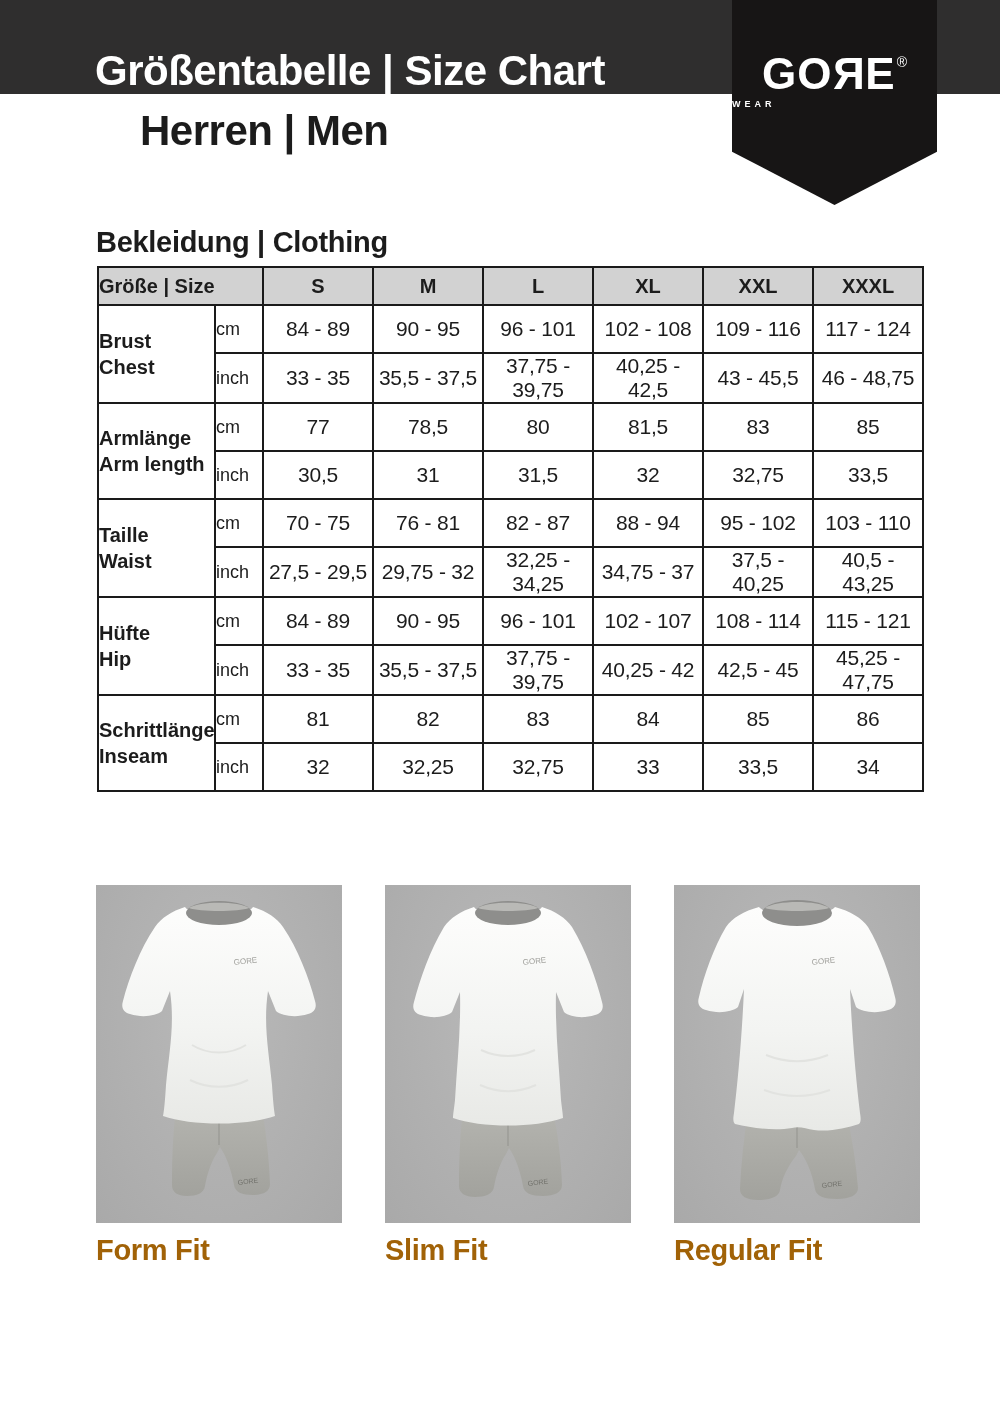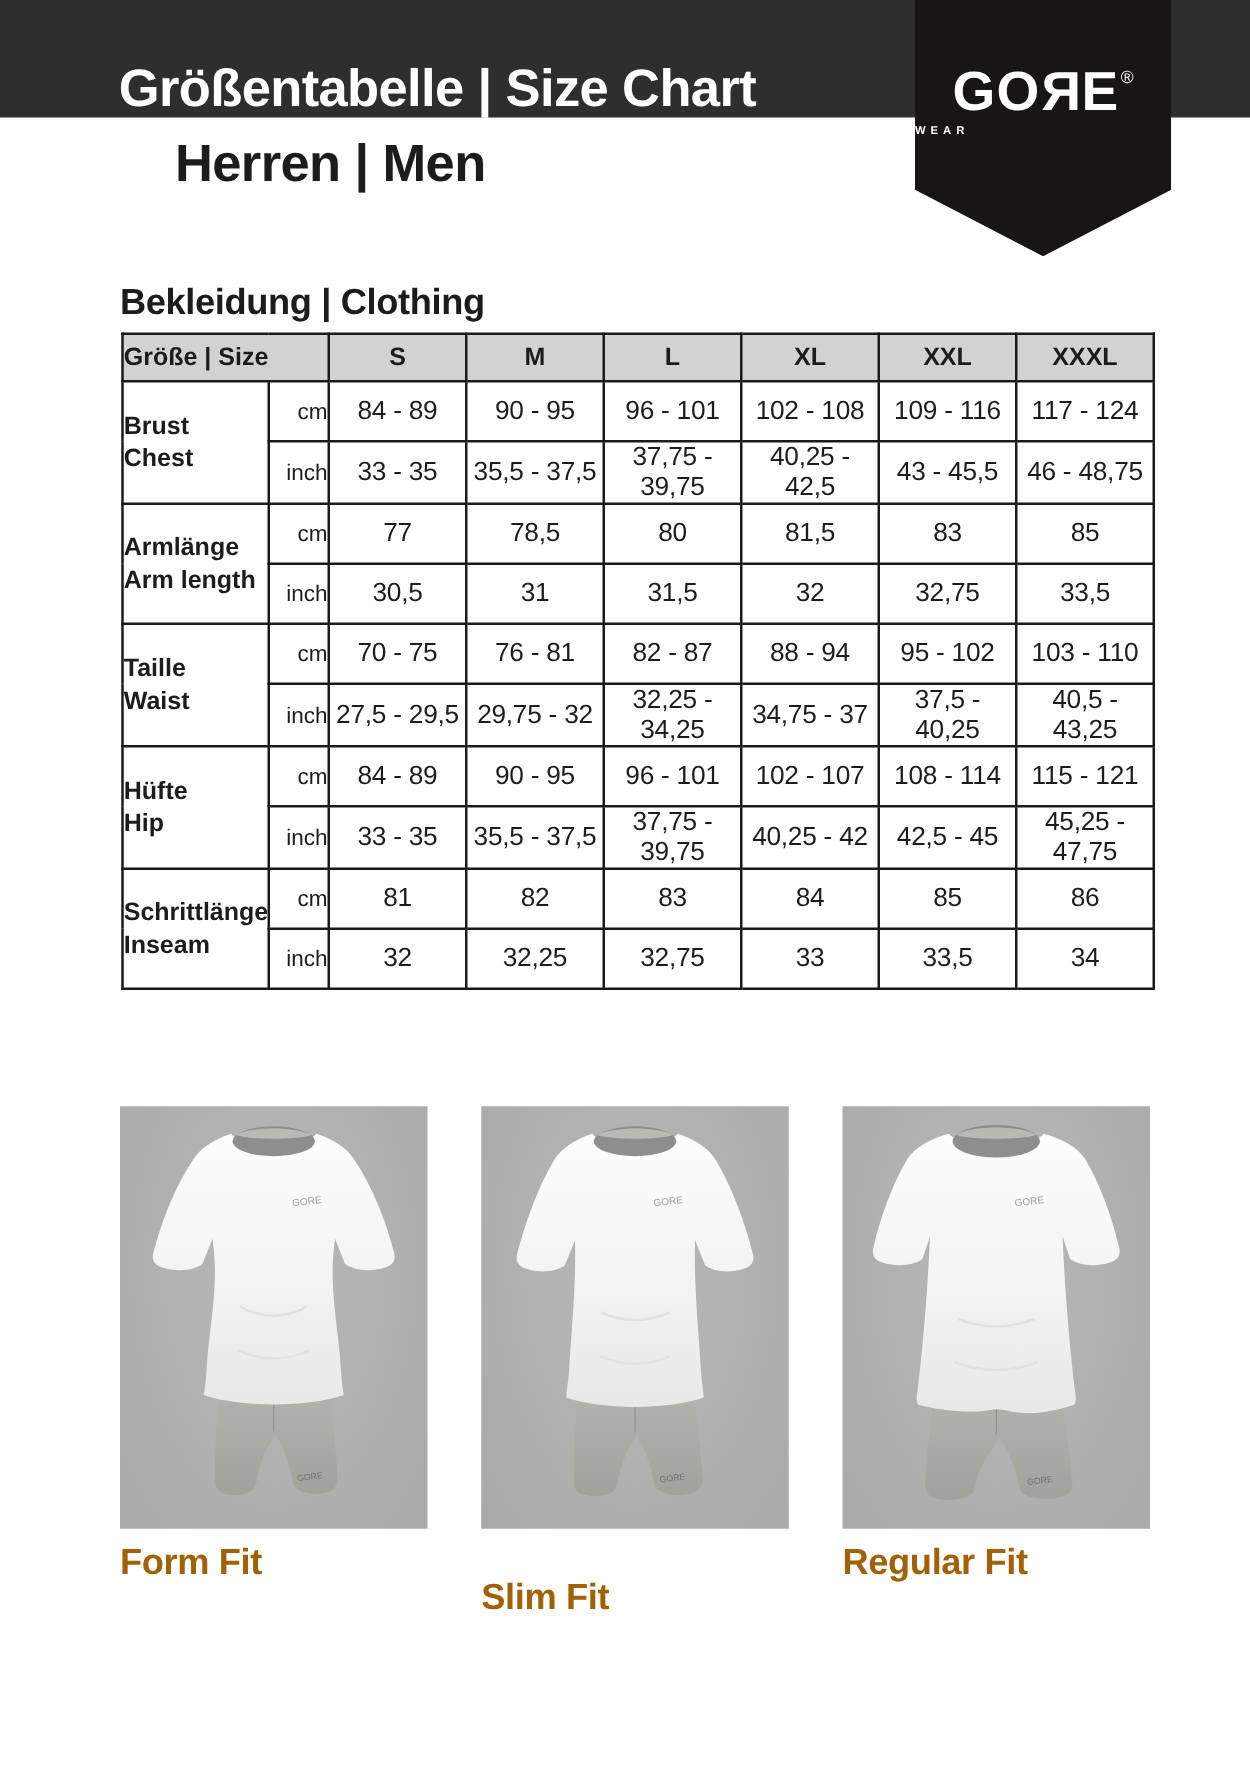--- a/index.html
+++ b/index.html
@@ -75,39 +75,39 @@
   }
   .hdr-label{
     background:#d2d2d2;font-size:20px;font-weight:bold;text-align:left;
     padding-left:8px;
   }
   .rl{
     text-align:left;padding-left:8px;font-weight:bold;font-size:20px;
     background:#ffffff;
   }
   .rl span{display:block;line-height:1.3;}
-  .u{font-size:18px;text-align:right;font-weight:normal;}
+  .u{font-size:18px;text-align:left;font-weight:normal;}
   .v{font-size:21px;text-align:center;font-weight:normal;letter-spacing:-0.2px;}
   
   .fits{position:absolute;left:0;top:0;width:1000px;height:0;}
   .fit-panel{
     position:absolute;top:885px;width:246px;height:338px;margin:0;
     background:radial-gradient(ellipse at 50% 38%, #b9b9b9 0%, #aeaeae 70%, #a9a9a9 100%);
   }
   .fit-panel svg{display:block;width:246px;height:338px;}
   .fit-0{left:96px;}
   .fit-1{left:385px;}
   .fit-2{left:674px;}
   .fit-caption{
     position:absolute;top:1236px;
     font-size:29px;font-weight:bold;color:#a16207;line-height:1;
     letter-spacing:-0.3px;white-space:nowrap;
   }
   .cap-0{left:96px;}
-  .cap-1{left:385px;margin-top:28px;}
+  .cap-1{left:385px;}
   .cap-2{left:674px;}
 </style>
 </head>
 <body>
 
 <div class="page">
 
   <div class="topbar"></div>
   <div class="page-title">Größentabelle | Size Chart</div>
   <div class="page-subtitle">Herren | Men</div>

